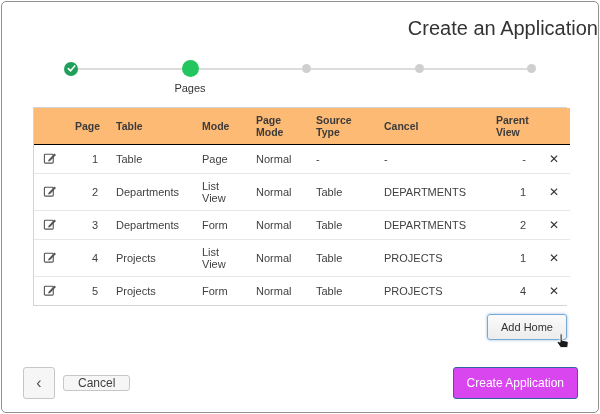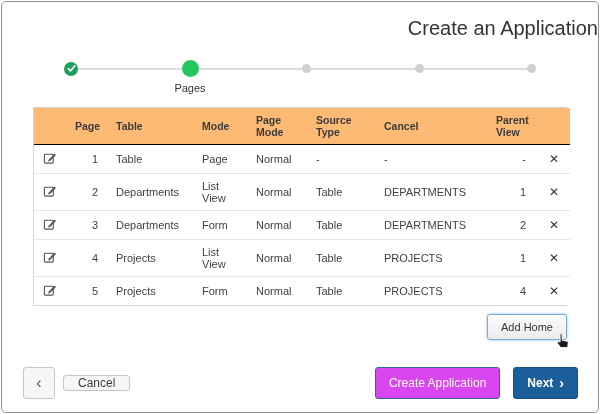--- a/index.html
+++ b/index.html
@@ -205,19 +205,15 @@
     <button class="btn btn-light back-btn">
       <span>‹</span>
     </button>
     <button class="btn btn-light cancel-btn">
       <span>Cancel</span>
     </button>
     <span class="spacer"></span>
     <button class="btn create-btn">
       <span>Create Application</span>
     </button>
-    <button class="btn next-btn">
-      <span>Next</span>
-      <span class="chev">›</span>
-    </button>
   </div>
 
 </div>
 
 </body></html>

